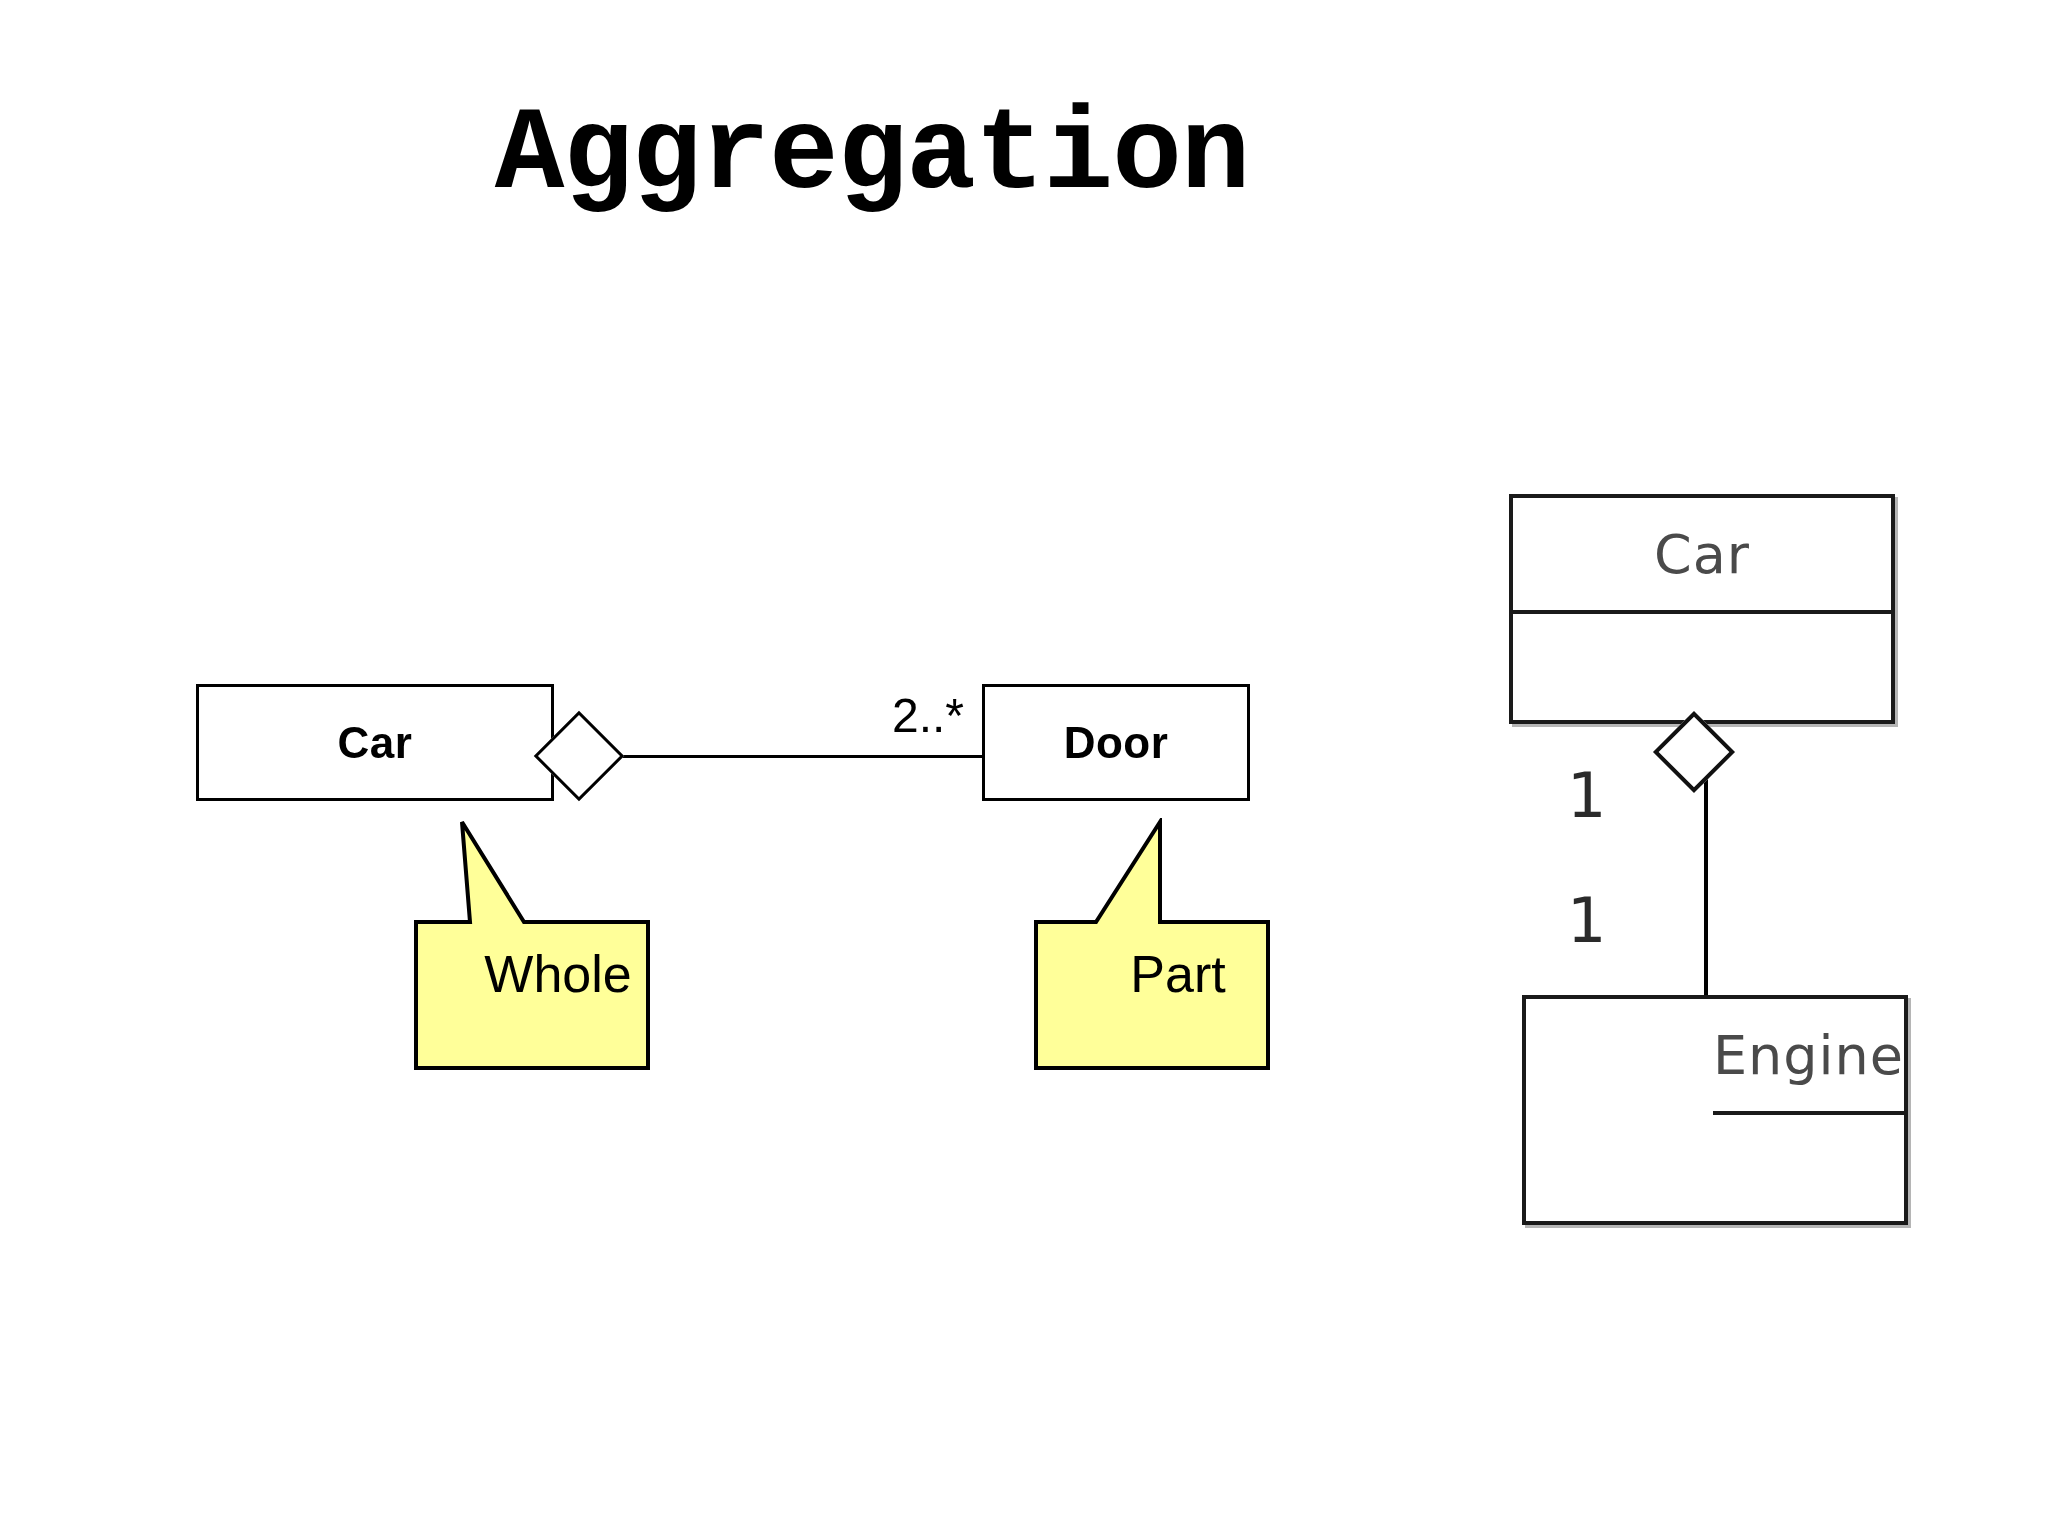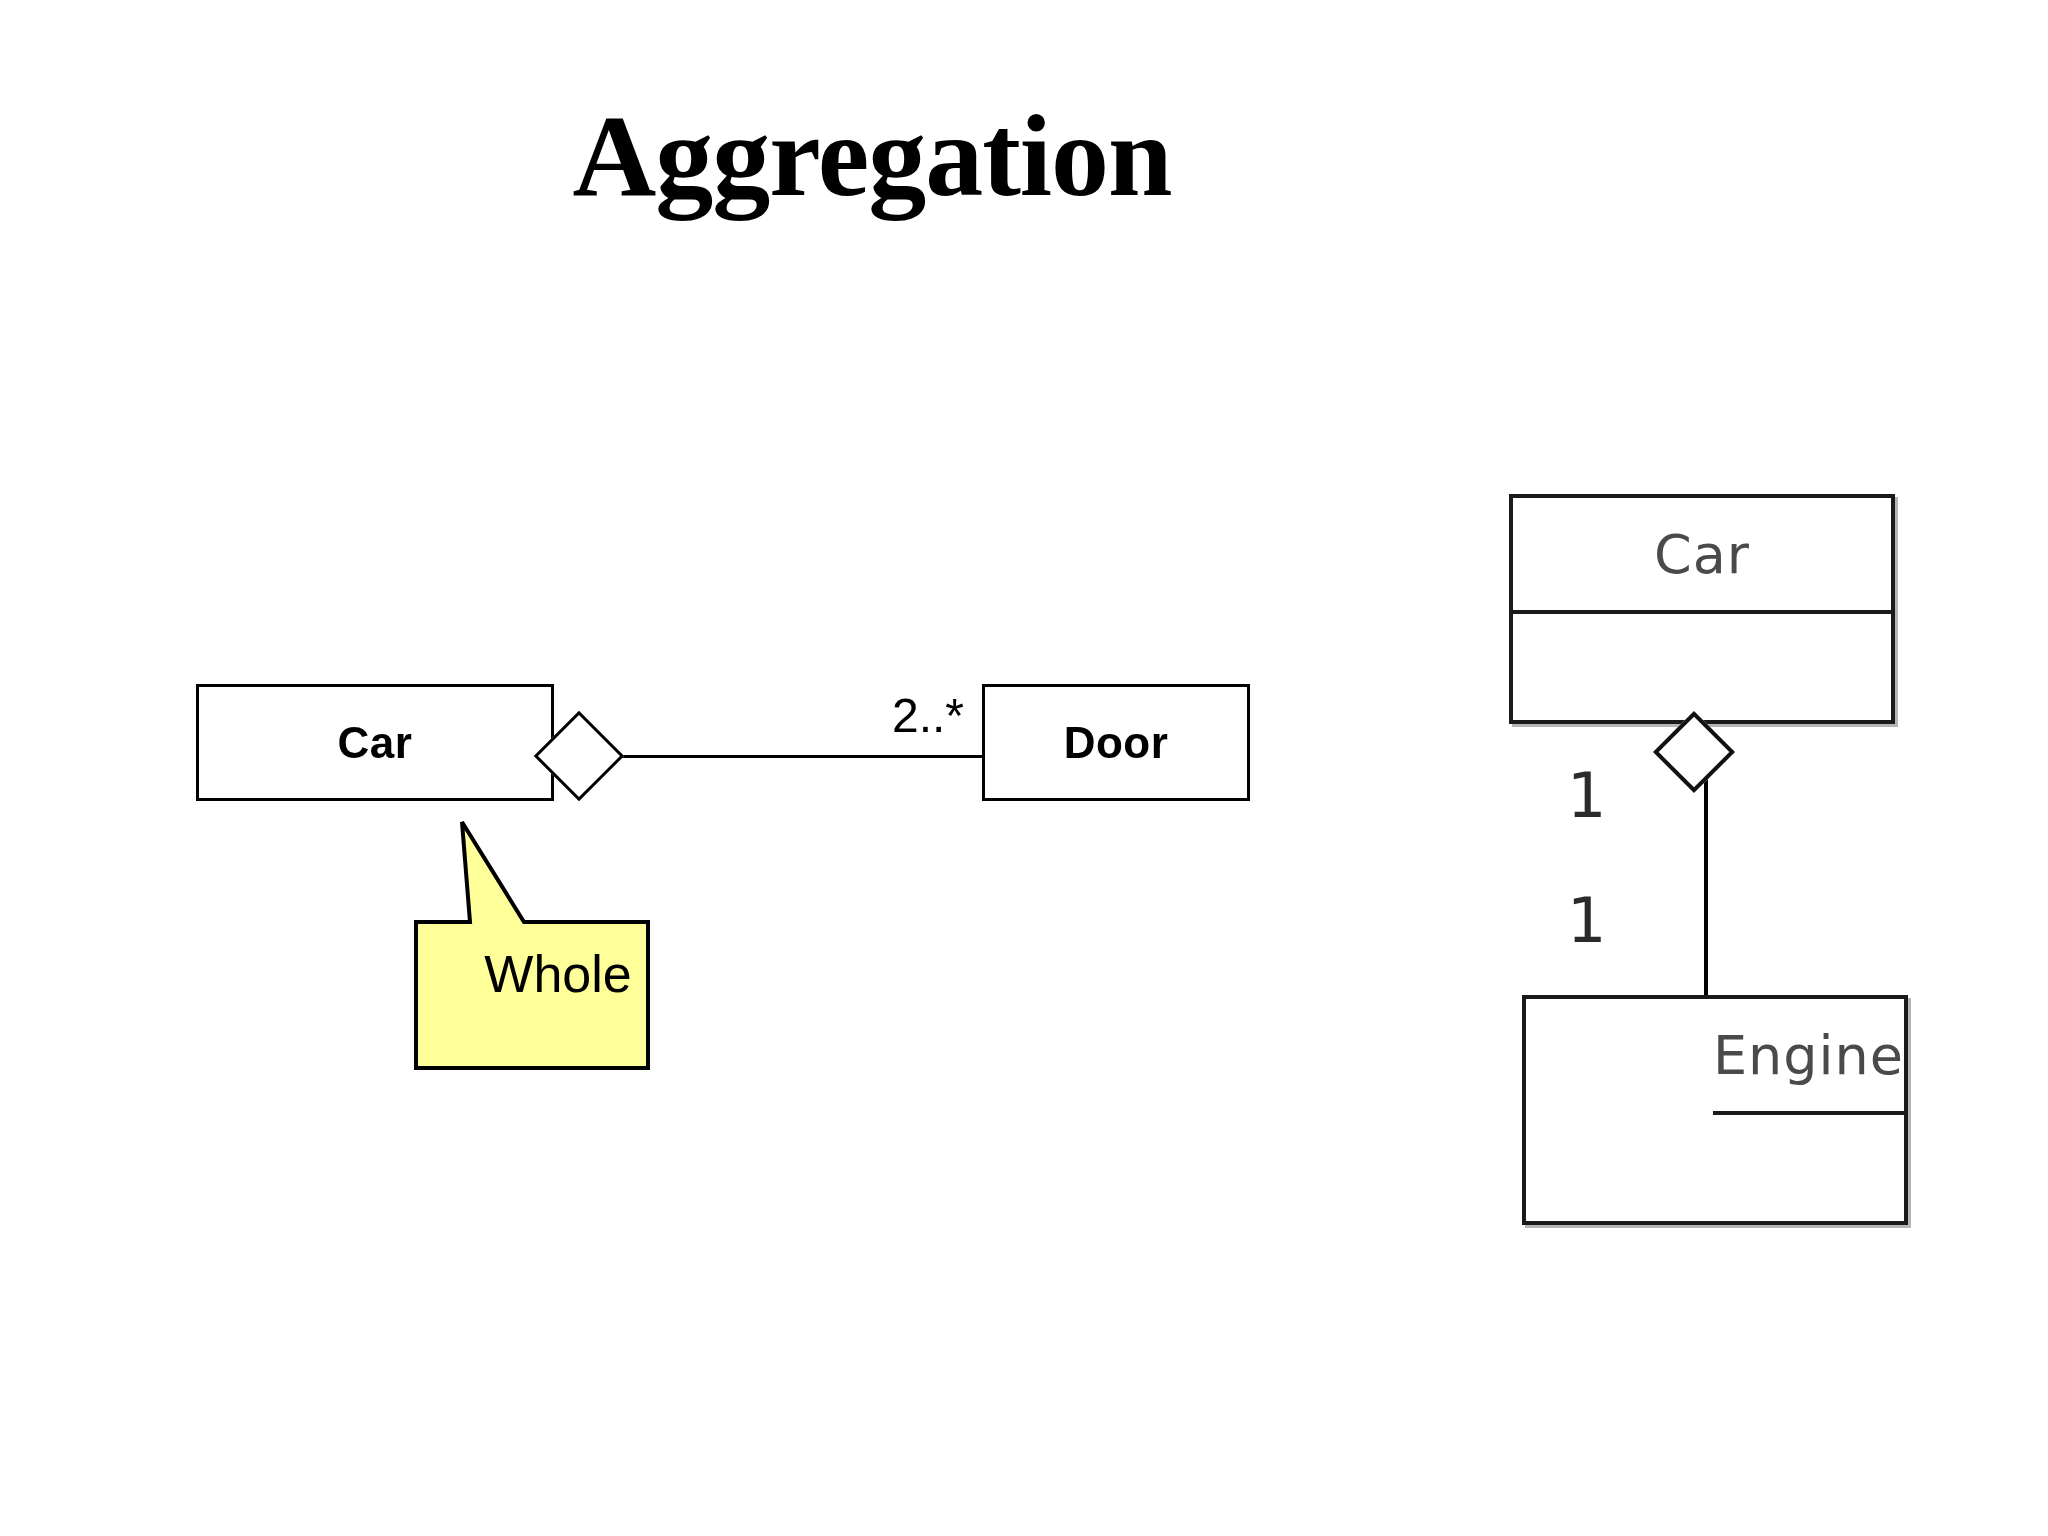--- a/index.html
+++ b/index.html
@@ -26,21 +26,21 @@
     position: absolute;
     left: 0;
     top: 96px;
     width: 1744px;
     text-align: center;
     font-size: 116px;
     font-weight: bold;
     line-height: 1.05;
     color: #000000;
     letter-spacing: -1px;
-    font-family: Liberation Serif, serif;
+    font-family: Liberation Mono, monospace;
     font-stretch: condensed;
   }
 
   
   .layer {
     position: absolute;
     left: 0;
     top: 0;
     width: 2048px;
     height: 1536px;
@@ -211,20 +211,26 @@
 
     <div id="mult-door">2..*</div>
 
     <div class="callout" id="callout-whole">
       <svg width="236" height="252" viewBox="0 0 236 252">
         <polygon points="2,104 56,104 48,4 110,104 234,104 234,250 2,250" fill="#FFFF99" stroke="#000000" stroke-width="4" stroke-linejoin="miter"></polygon>
       </svg>
       <div class="callout-label">Whole</div>
     </div>
 
+    <div class="callout" id="callout-part">
+      <svg width="236" height="252" viewBox="0 0 236 252">
+        <polygon points="2,104 62,104 126,4 126,104 234,104 234,250 2,250" fill="#FFFF99" stroke="#000000" stroke-width="4" stroke-linejoin="miter"></polygon>
+      </svg>
+      <div class="callout-label">Part</div>
+    </div>
 
   </div>
 
   <div class="layer">
 
     <div id="assoc-line-right"></div>
 
     <div class="uml-class" id="class-car-right">
       <div class="compartment-name">
         <span>Car</span>

